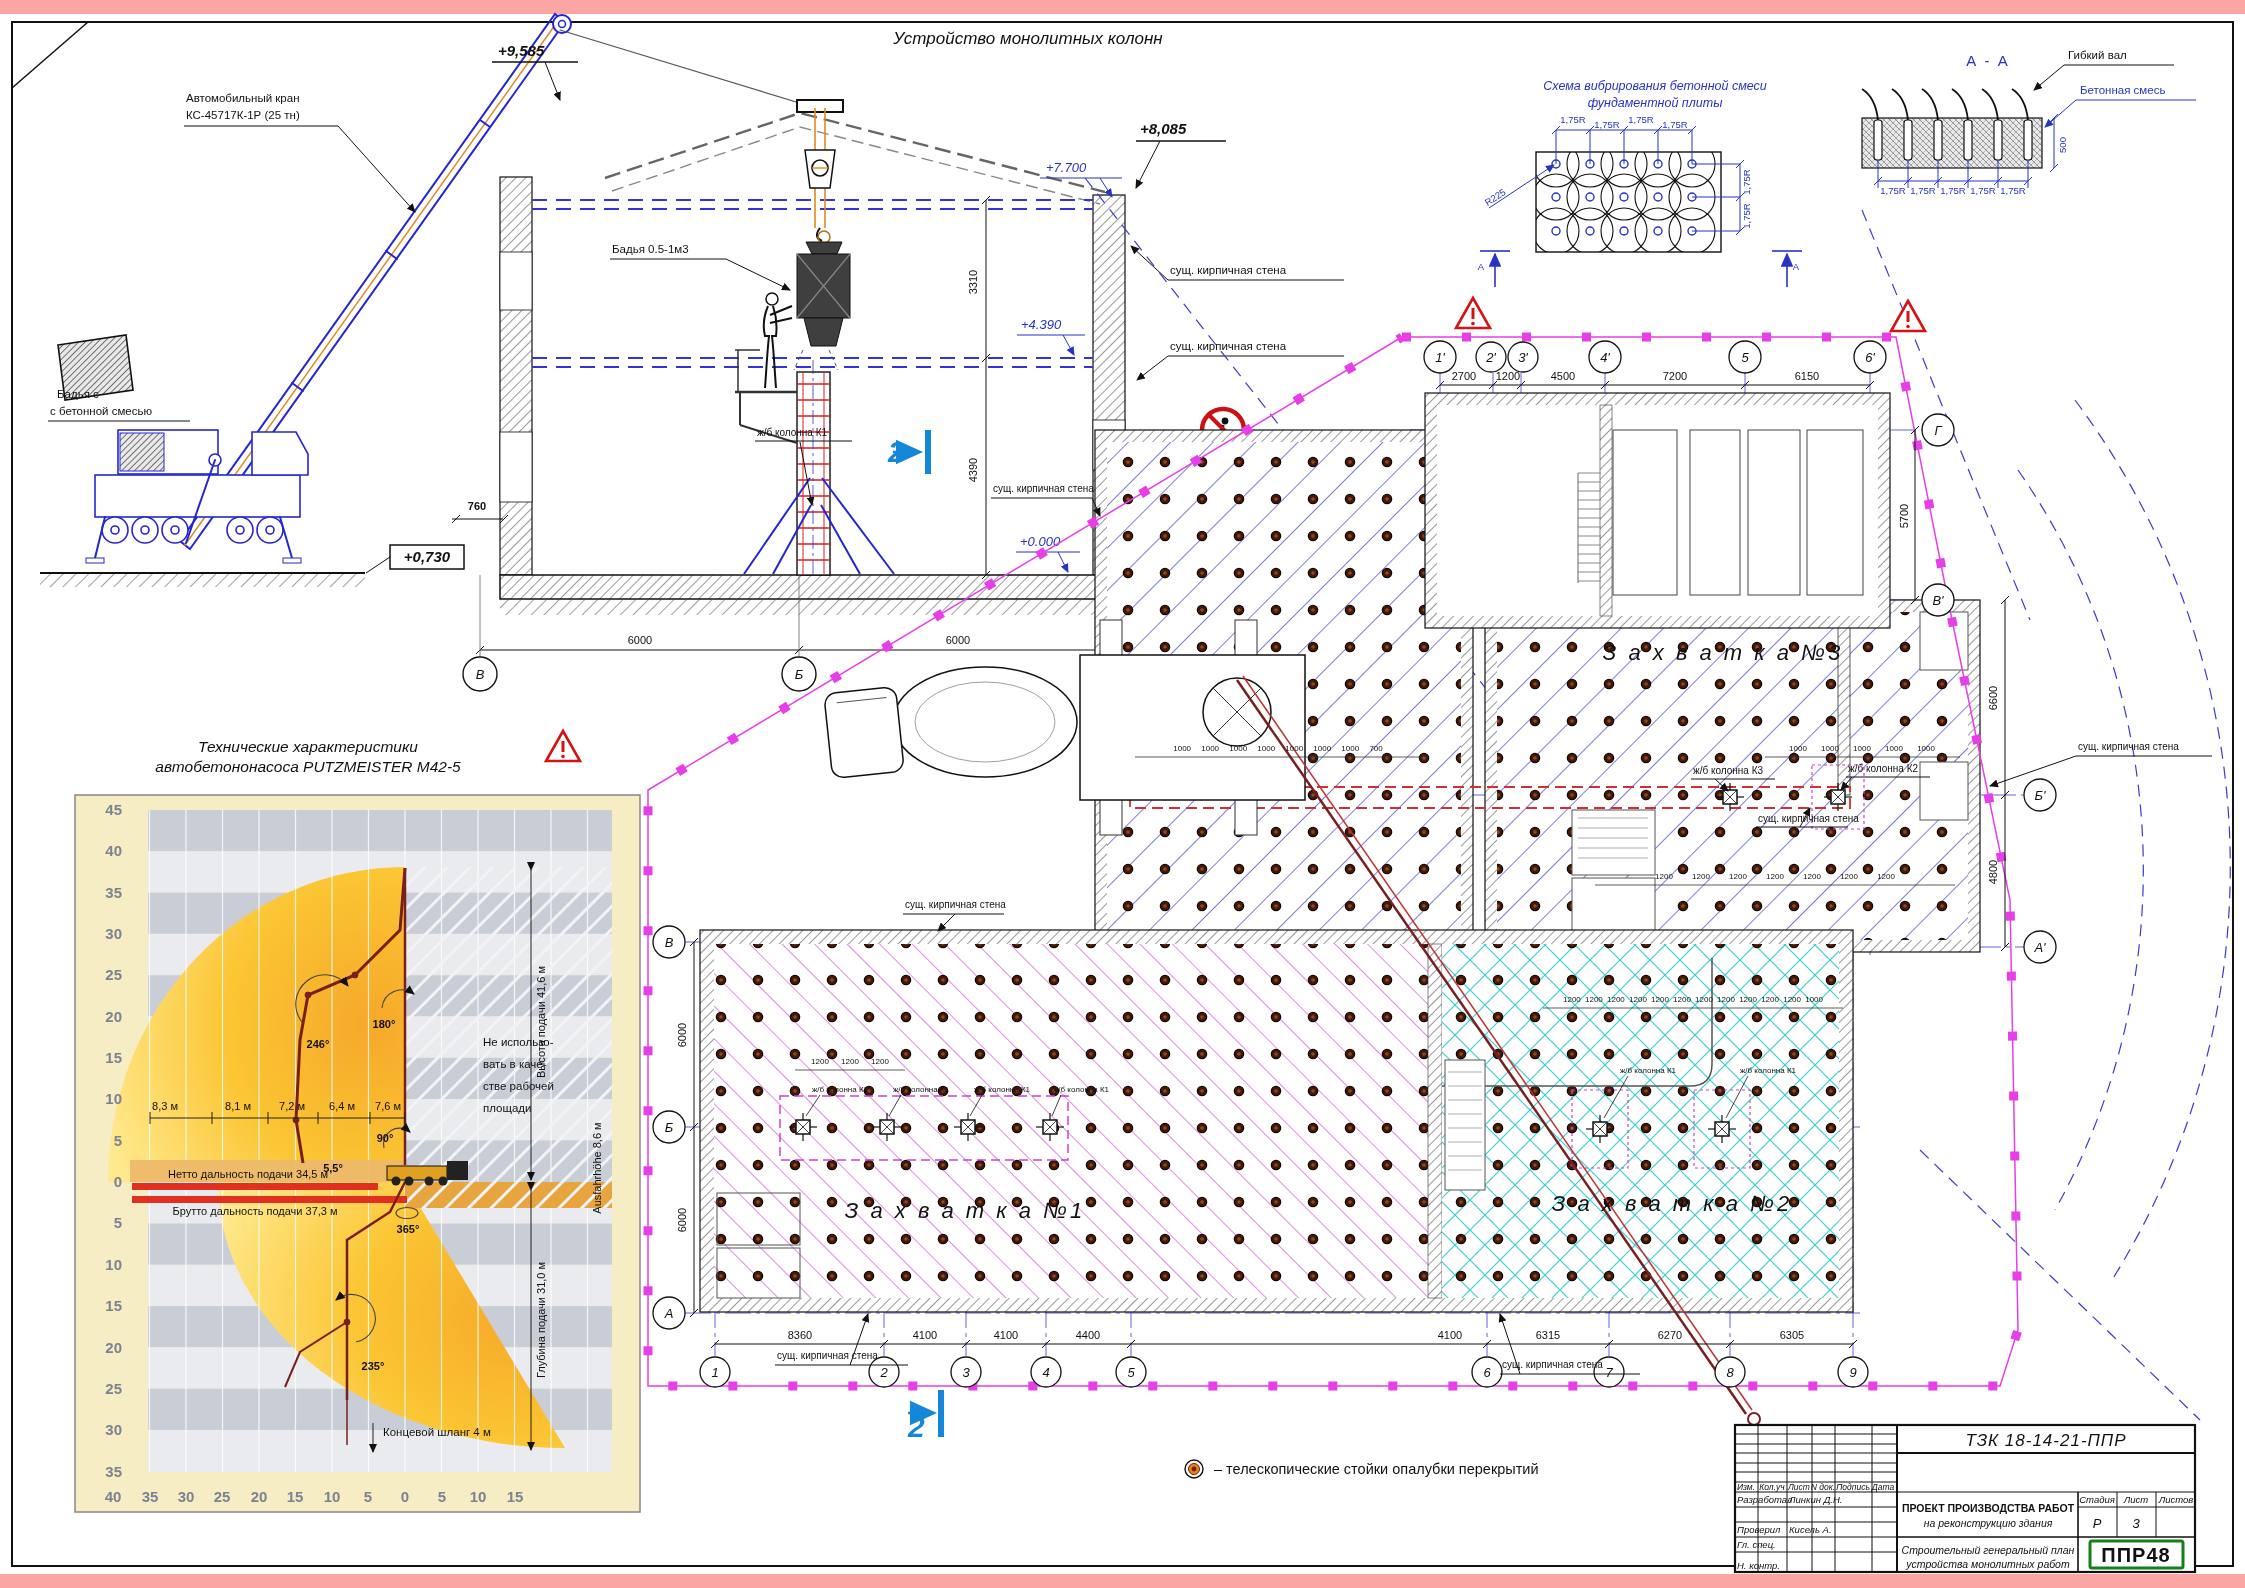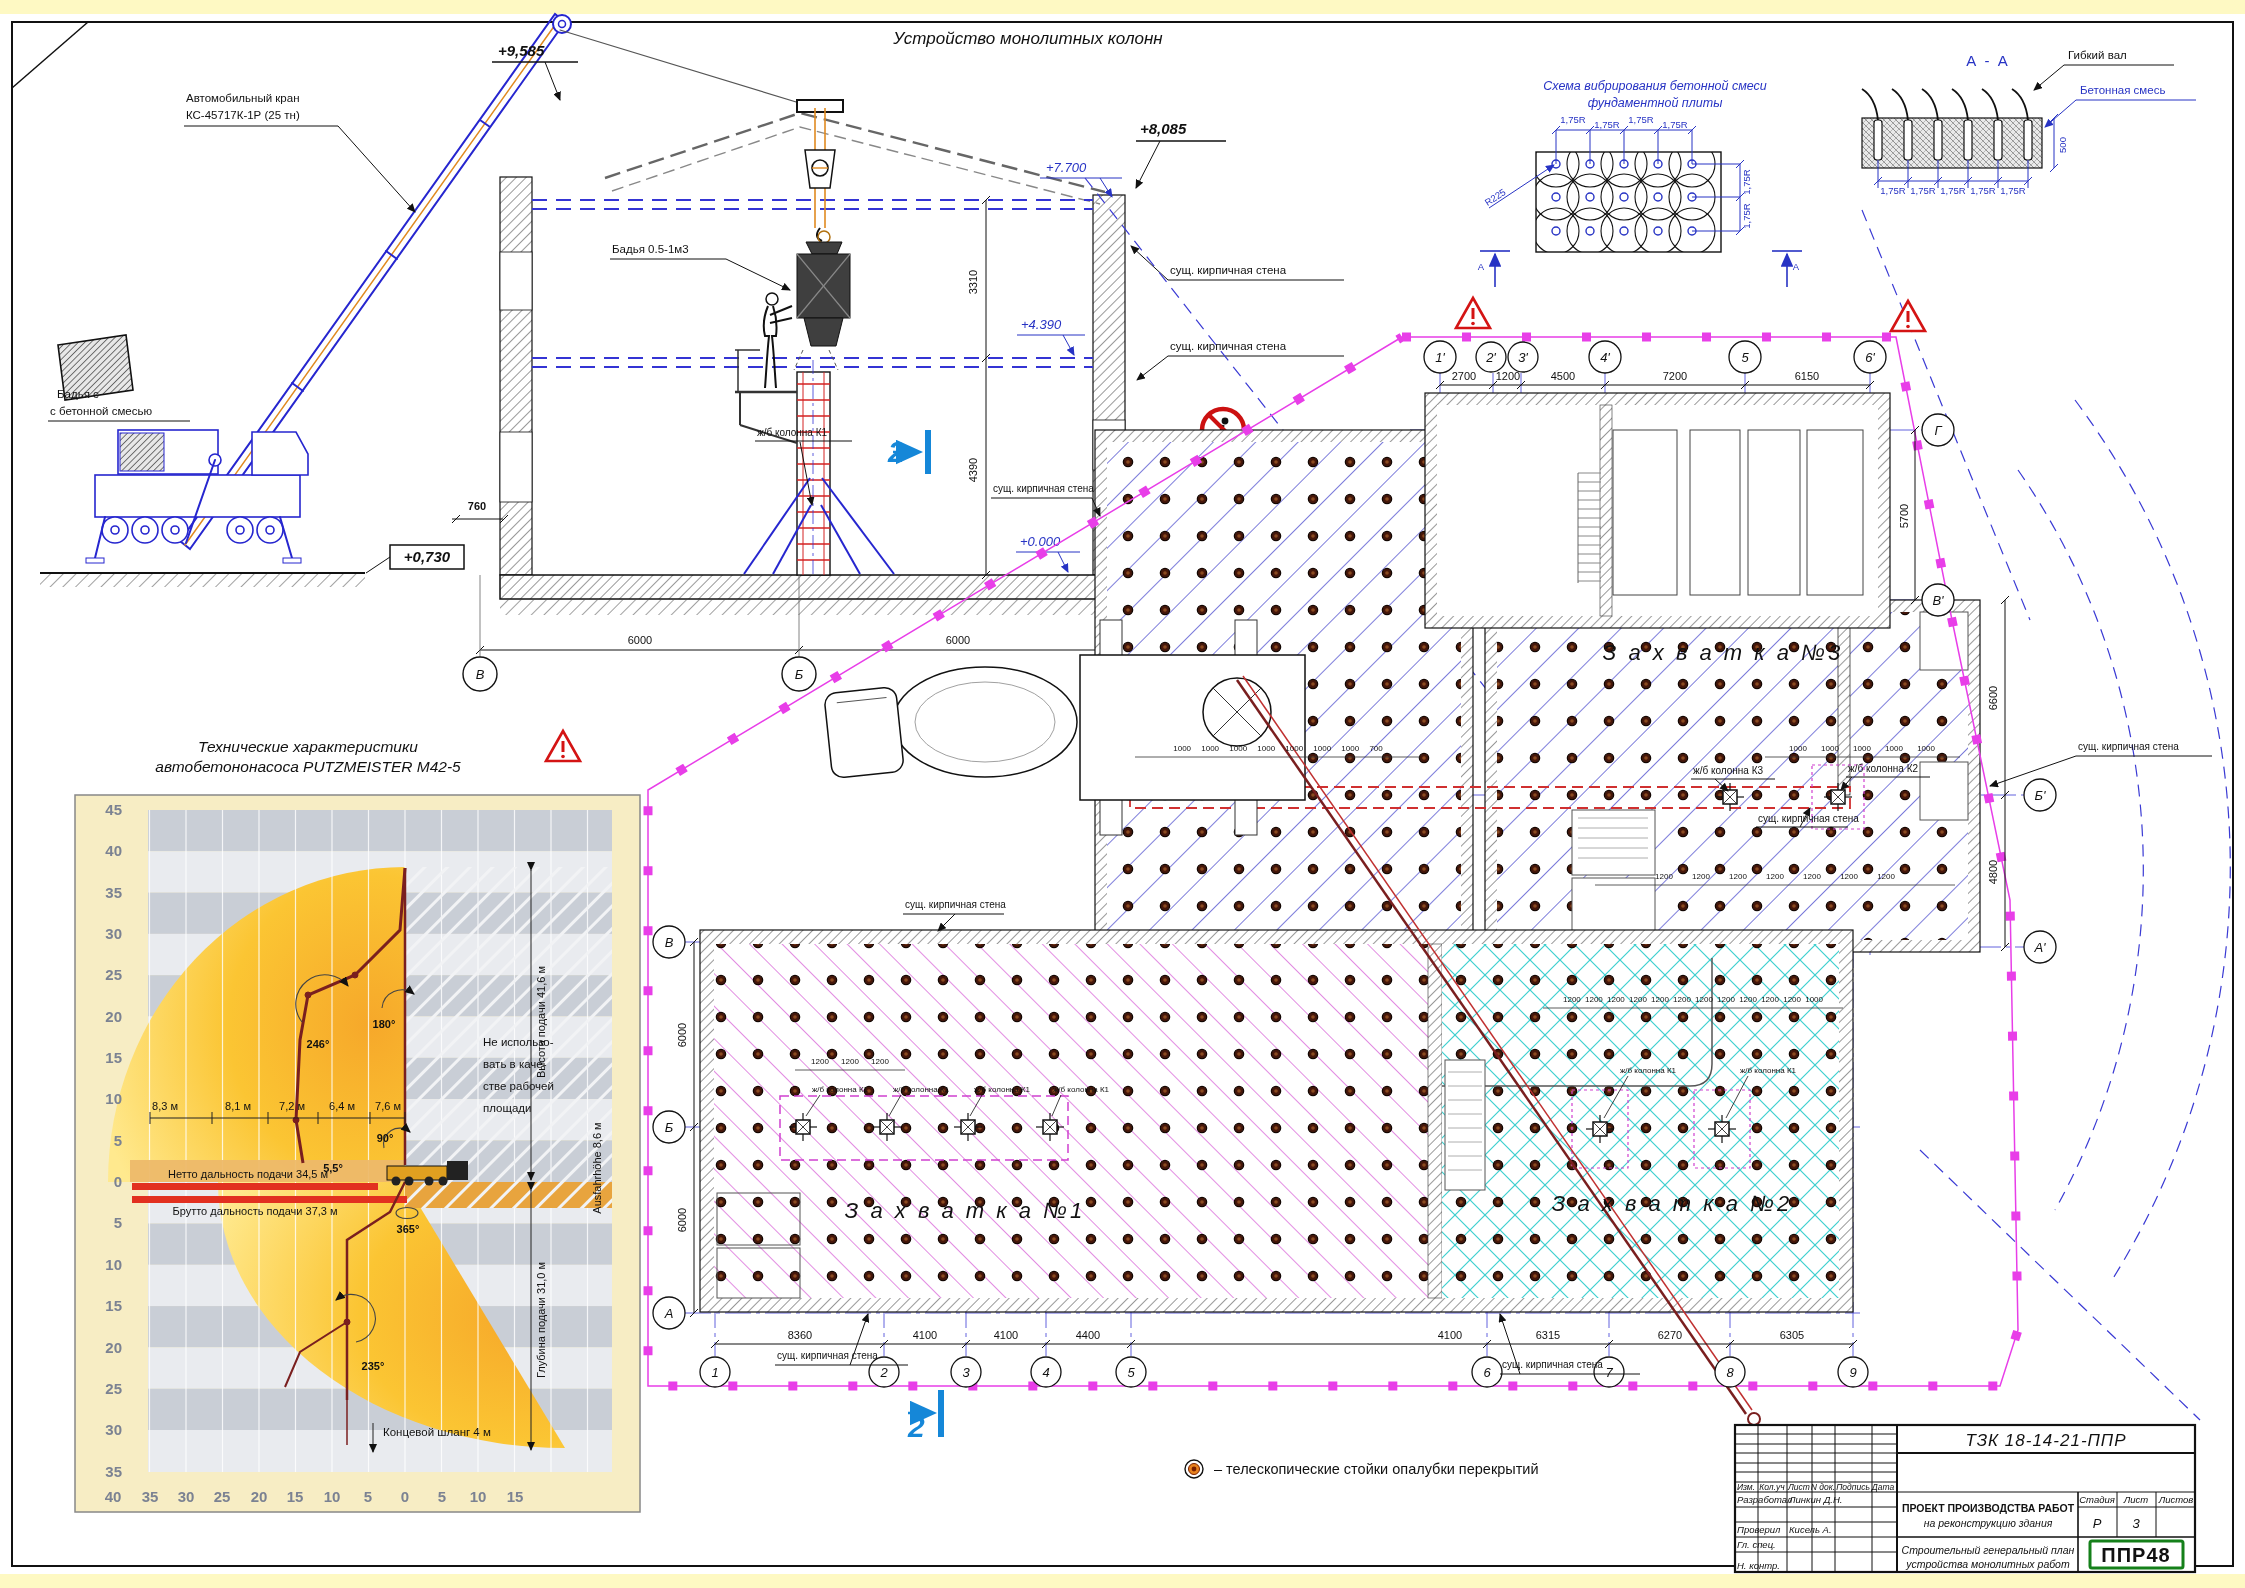--- a/index.html
+++ b/index.html
@@ -1,16 +1,16 @@
 <!DOCTYPE html>
 <html><head>
 <meta charset="utf-8">
 <style>
   html,body{margin:0;padding:0;background:#6e6e6e;}
-  #stage{position:relative;width:2245px;height:1588px;background:#fef9c3;overflow:hidden;}
+  #stage{position:relative;width:2245px;height:1588px;background:#fca5a5;overflow:hidden;}
   #sheet{position:absolute;left:0;top:14px;width:2245px;height:1560px;background:#ffffff;}
   svg{position:absolute;left:0;top:0;}
   text{font-family:"Liberation Sans","DejaVu Sans",sans-serif;fill:#111;}
   .it{font-style:italic;}
   .b{font-weight:bold;}
   .blue{fill:#2733c4;}
   .lev{font-style:italic;font-size:13px;fill:#2733c4;}
   .levb{font-style:italic;font-weight:bold;font-size:15px;fill:#111;}
   .lbl{font-size:11.5px;}
   .lbl10{font-size:10px;}

